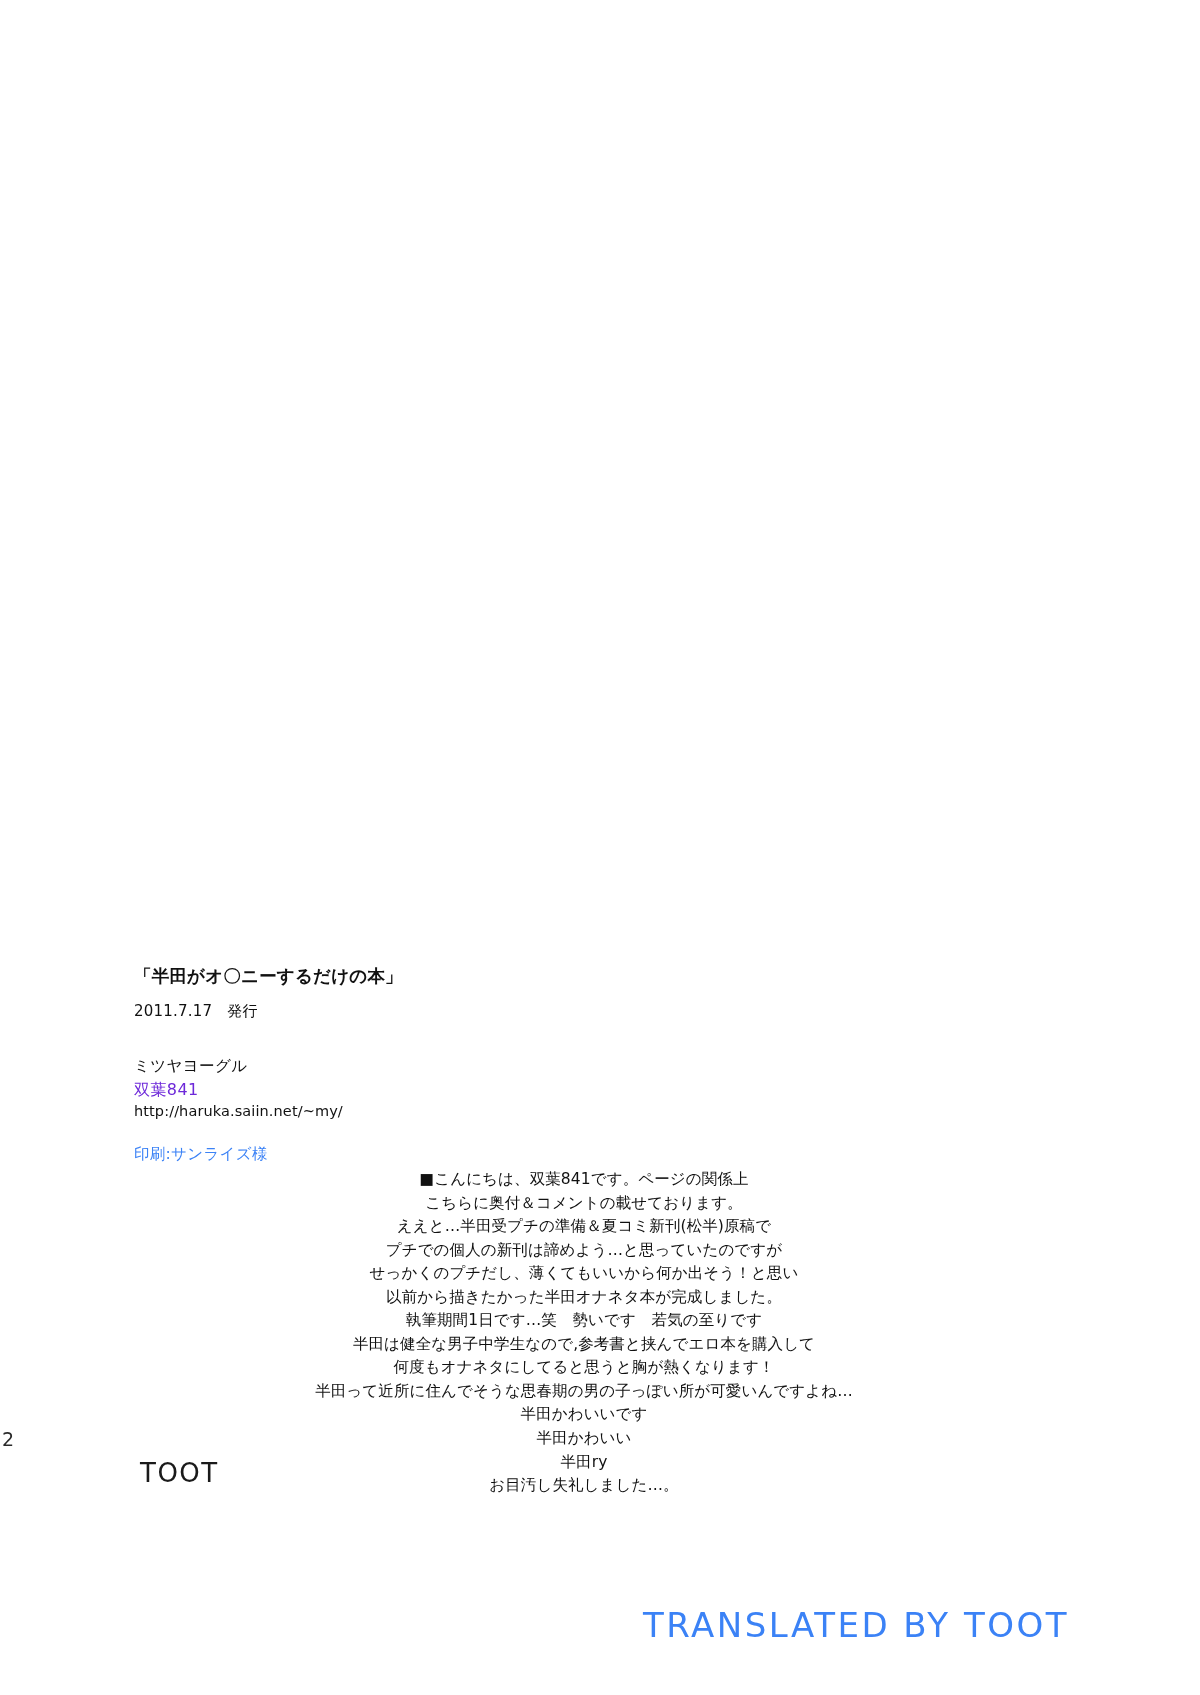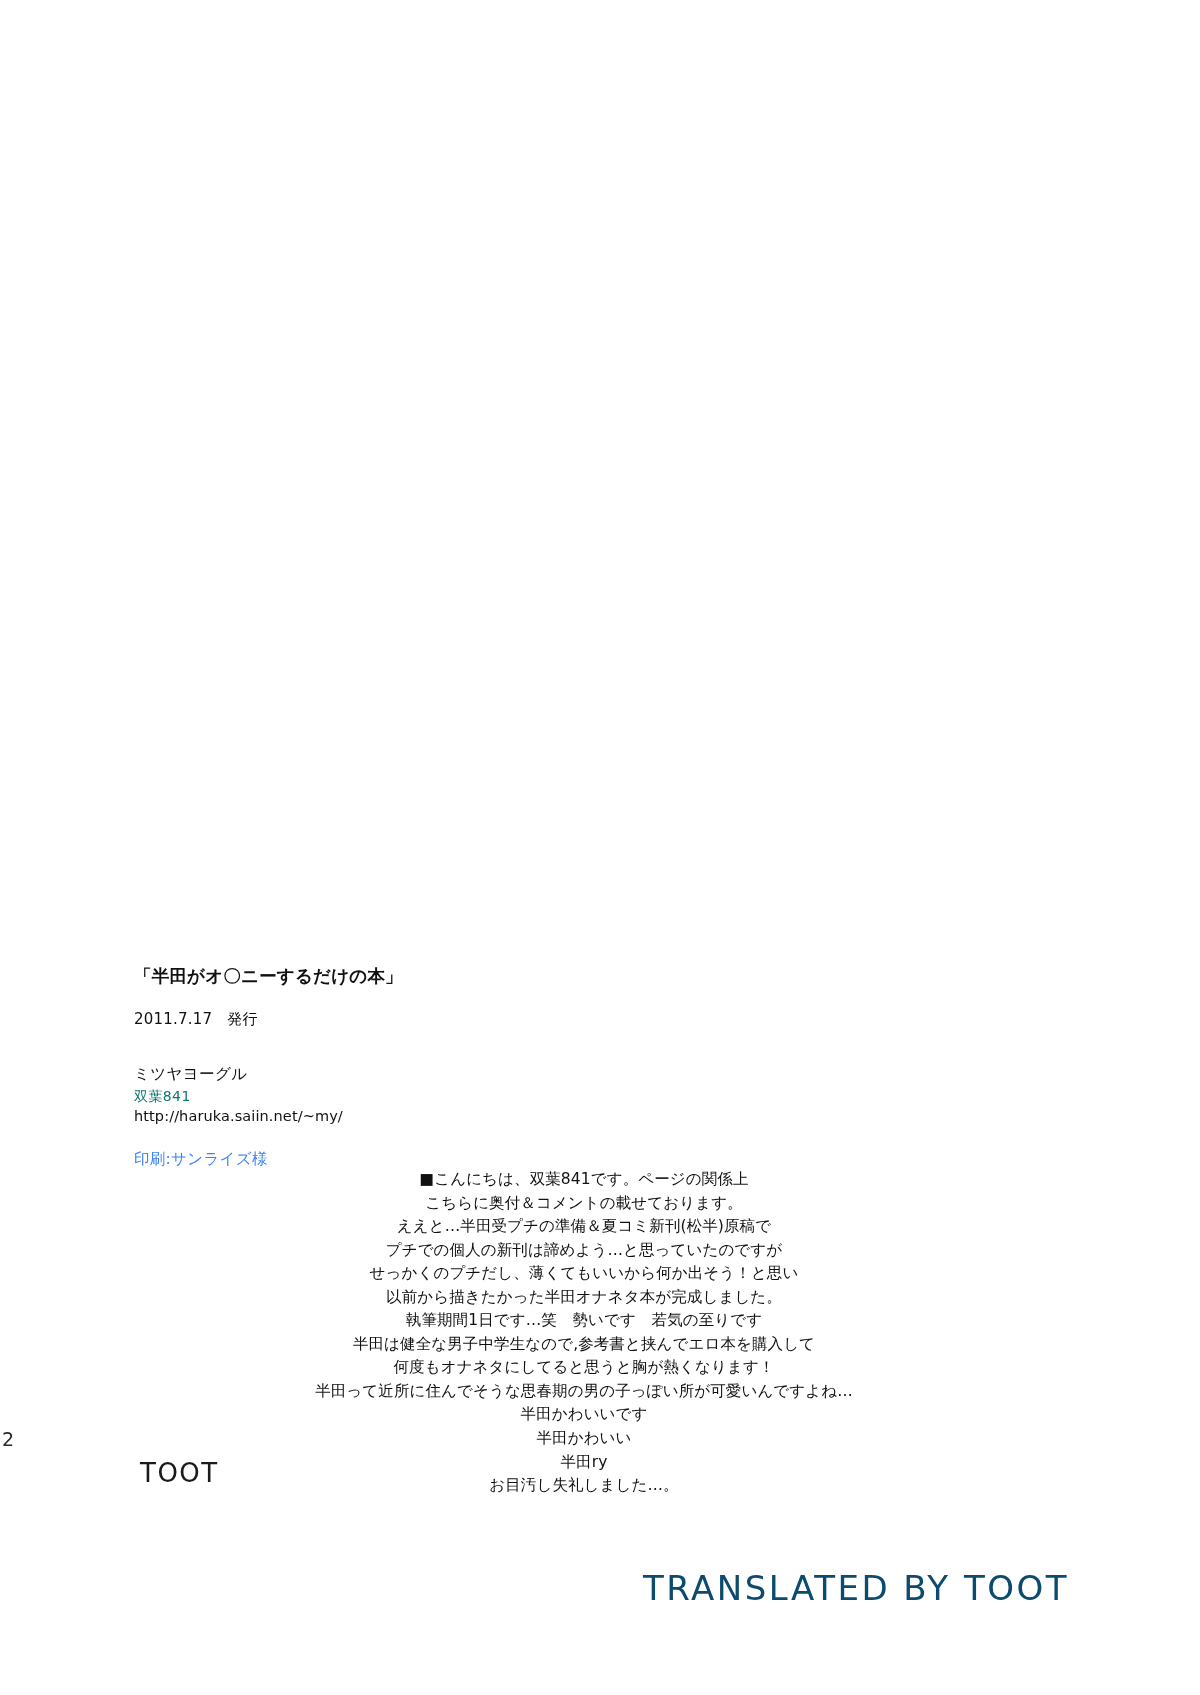--- a/index.html
+++ b/index.html
@@ -46,37 +46,37 @@
     font-weight: bold;
     letter-spacing: 0.2px;
     line-height: 1.35;
     color: #111;
   }
 
   .date-line {
     font-size: 15px;
     line-height: 1.5;
     color: #111;
-    margin-top: 19px;
+    margin-top: 11px;
     letter-spacing: 0.2px;
   }
 
   .circle-block {
     margin-top: 33px;
     line-height: 1.45;
   }
   .circle-name {
     font-size: 15.5px;
     letter-spacing: 0.4px;
     color: #111;
   }
   .author-name {
-    font-size: 14px;
+    font-size: 16px;
     letter-spacing: 0.4px;
-    color: #0f766e;
+    color: #6d28d9;
   }
   .site-url {
     font-size: 14.5px;
     letter-spacing: 0.1px;
     color: #111;
   }
 
   .printer-line {
     margin-top: 22px;
     font-size: 15.5px;
@@ -108,24 +108,24 @@
     top: 1458px;
     font-size: 26px;
     letter-spacing: 1.5px;
     color: #1a1a1a;
     font-family: "DejaVu Sans", "Liberation Sans", sans-serif;
   }
 
   .translated-by {
     position: absolute;
     left: 643px;
-    top: 1568px;
+    top: 1605px;
     font-size: 34px;
     letter-spacing: 2.5px;
-    color: #0c4a6e;
+    color: #3b82f6;
     white-space: nowrap;
     font-family: "DejaVu Sans", "Liberation Sans", sans-serif;
   }
 </style>
 </head>
 <body>
 
 <div class="page">
 
   <div class="page-number">2</div>

